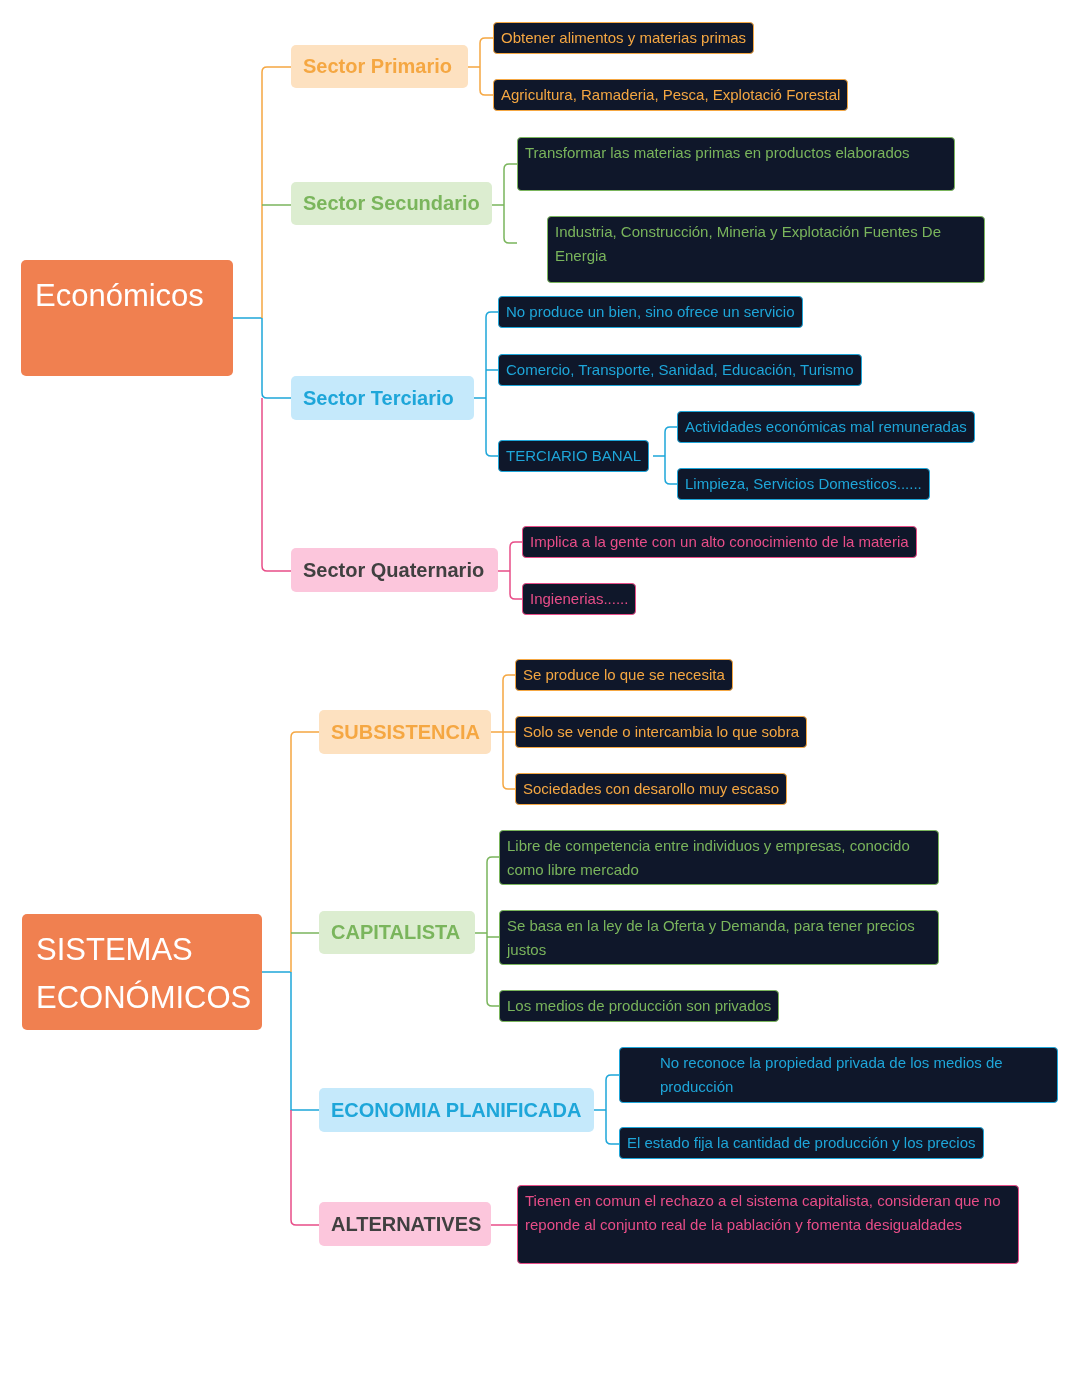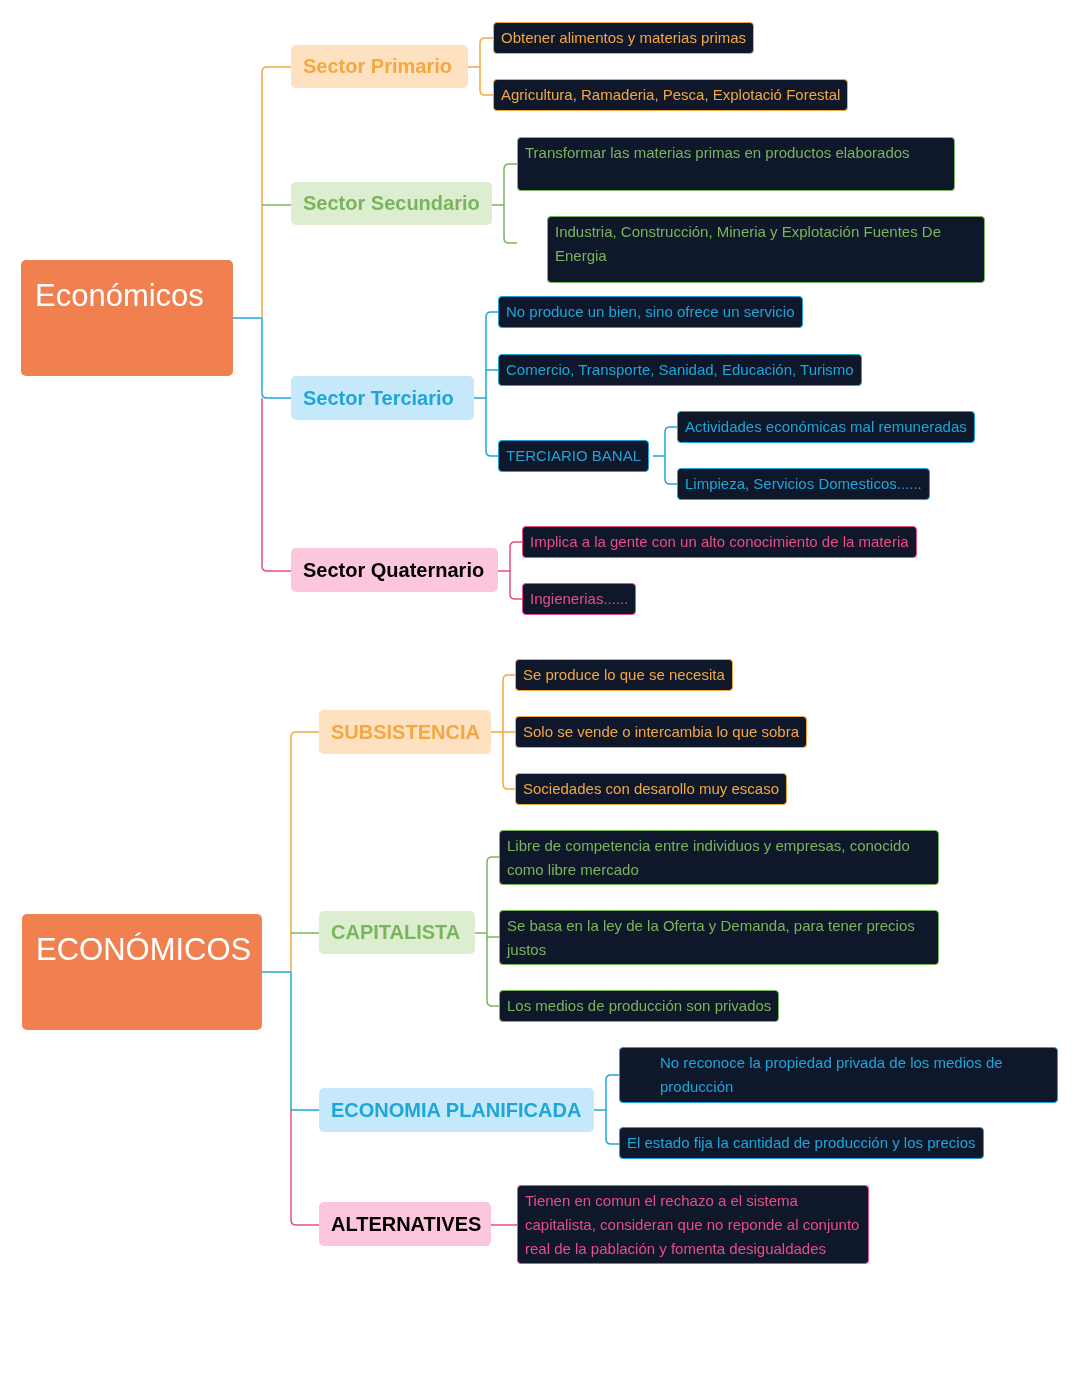--- a/index.html
+++ b/index.html
@@ -8,21 +8,21 @@
   .root{background:#f08050;color:#fff;border-radius:5px;font-size:31px;line-height:48px;padding:12px 14px;}
   .branch{border-radius:5px;font-weight:bold;font-size:20px;display:flex;align-items:center;padding:0 12px;white-space:nowrap;}
   .leaf{background:#0f172a;border:1.5px solid;border-radius:4px;font-size:15px;line-height:24px;padding:3px 7px;}
   .o{color:#f5a742;border-color:#f5a742;}
   .g{color:#7ab55c;border-color:#7ab55c;}
   .b{color:#1ea6d9;border-color:#1ea6d9;}
   .p{color:#e84d88;border-color:#e84d88;}
   .bo{background:#fde1c0;color:#f5a742;}
   .bg{background:#dcedd0;color:#7ab55c;}
   .bb{background:#c5e9fb;color:#1ea6d9;}
-  .bp{background:#fcc6dc;color:#000000;}
+  .bp{background:#fcc6dc;color:#404040;}
   svg.lines{position:absolute;left:0;top:0;}
 </style>
 </head>
 <body>
 
 <svg class="lines" width="1080" height="1397" fill="none" stroke-width="1.5">
 
   <path d="M233 318 H262" stroke="#1ea6d9"></path>
   <path d="M262 318 V72 Q262 67 267 67 H291" stroke="#f5a742"></path>
   <path d="M262 205 H291" stroke="#7ab55c"></path>
@@ -70,31 +70,32 @@
 <div class="abs leaf b" style="left:498px;top:354px;">Comercio, Transporte, Sanidad, Educación,  Turismo</div>
 <div class="abs leaf b" style="left:498px;top:440px;">TERCIARIO BANAL</div>
 <div class="abs leaf b" style="left:677px;top:411px;">Actividades económicas mal remuneradas</div>
 <div class="abs leaf b" style="left:677px;top:468px;">Limpieza,  Servicios Domesticos......</div>
 
 <div class="abs branch bp" style="left:291px;top:548px;width:207px;height:44px;">Sector Quaternario</div>
 <div class="abs leaf p" style="left:522px;top:526px;">Implica a la gente con un alto conocimiento de la materia</div>
 <div class="abs leaf p" style="left:522px;top:583px;">Ingienerias......</div>
 
 <div class="abs root" style="left:22px;top:914px;width:240px;height:116px;">
+  <div>SISTEMAS</div>
   <div>ECONÓMICOS</div>
 </div>
 
 <div class="abs branch bo" style="left:319px;top:710px;width:172px;height:44px;">SUBSISTENCIA</div>
 <div class="abs leaf o" style="left:515px;top:659px;">Se produce lo que se necesita</div>
 <div class="abs leaf o" style="left:515px;top:716px;text-align:right;">Solo se vende o intercambia lo que sobra</div>
 <div class="abs leaf o" style="left:515px;top:773px;">Sociedades con desarollo muy escaso</div>
 
 <div class="abs branch bg" style="left:319px;top:911px;width:156px;height:43px;">CAPITALISTA</div>
 <div class="abs leaf g" style="left:499px;top:830px;width:440px;height:55px;">Libre de competencia entre individuos y empresas, conocido como libre mercado</div>
 <div class="abs leaf g" style="left:499px;top:910px;width:440px;height:55px;">Se basa en la ley de la Oferta y Demanda, para tener precios justos</div>
 <div class="abs leaf g" style="left:499px;top:990px;">Los medios de producción son privados</div>
 
 <div class="abs branch bb" style="left:319px;top:1088px;width:275px;height:44px;">ECONOMIA PLANIFICADA</div>
 <div class="abs leaf b" style="left:619px;top:1047px;width:439px;height:56px;padding-left:40px;">No reconoce la propiedad privada de  los medios de producción</div>
 <div class="abs leaf b" style="left:619px;top:1127px;">El estado fija la cantidad de producción y los precios</div>
 
 <div class="abs branch bp" style="left:319px;top:1202px;width:172px;height:44px;">ALTERNATIVES</div>
-<div class="abs leaf p" style="left:517px;top:1185px;width:352px;height:79px;">Tienen en comun el rechazo a el sistema capitalista, consideran que no reponde al conjunto real de la pablación y fomenta desigualdades</div>
+<div class="abs leaf p" style="left:517px;top:1185px;width:502px;height:79px;">Tienen en comun el rechazo a el sistema capitalista, consideran que no reponde al conjunto real de la pablación y fomenta desigualdades</div>
 
 </body></html>

